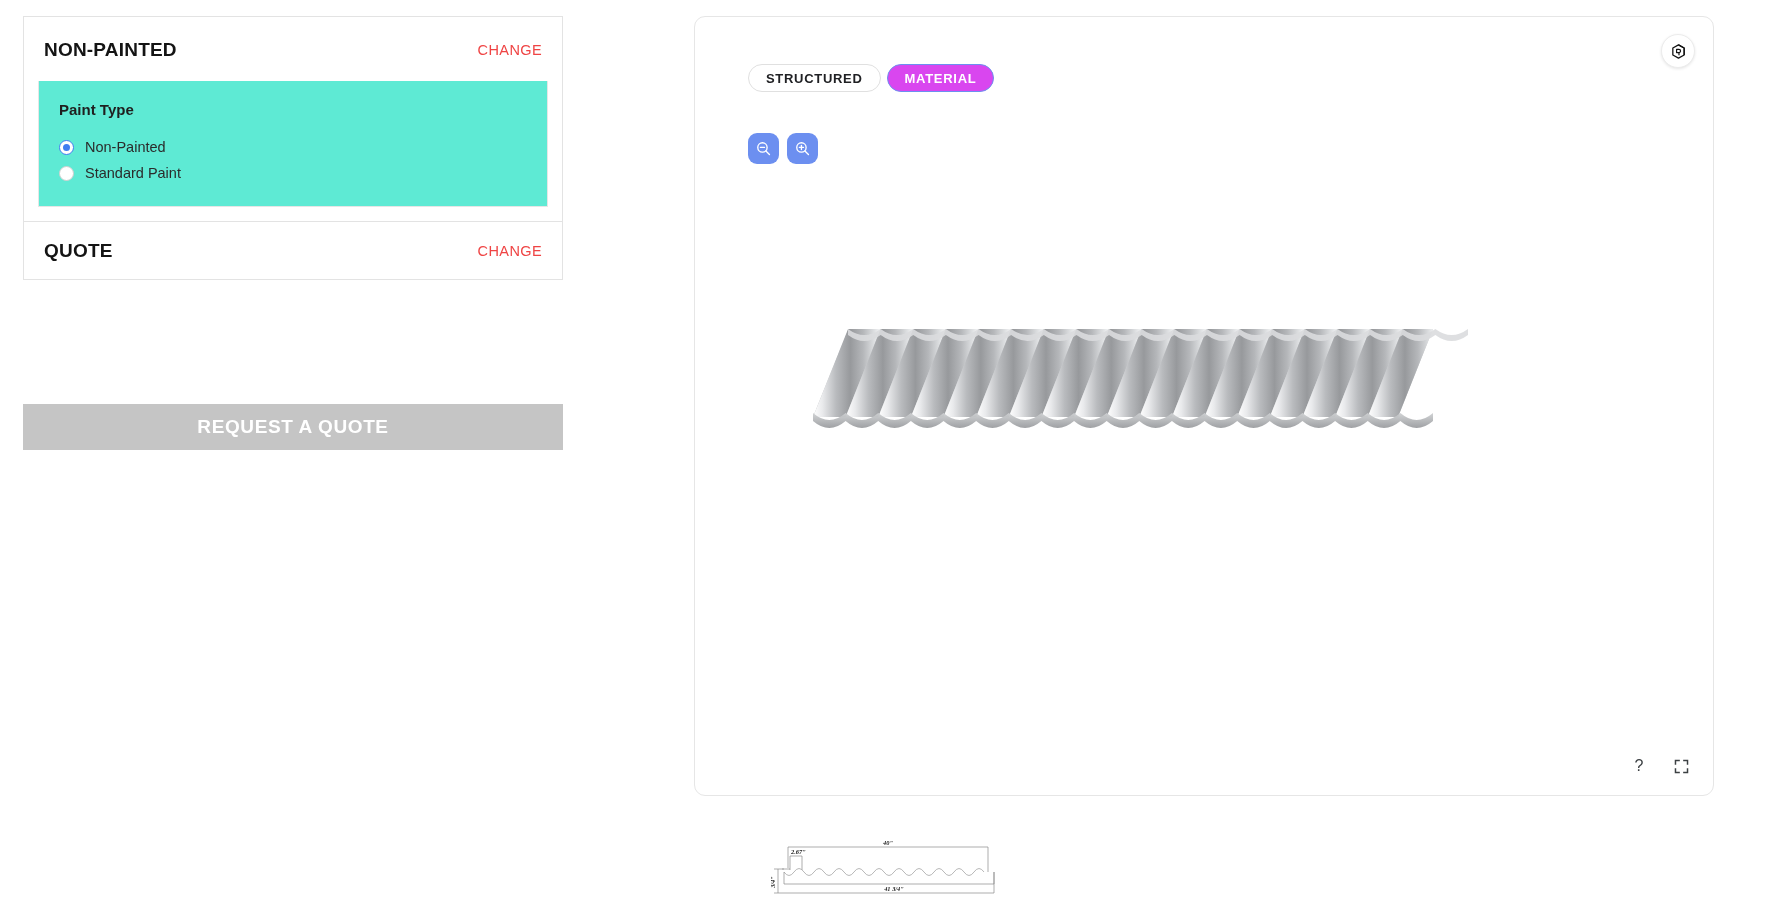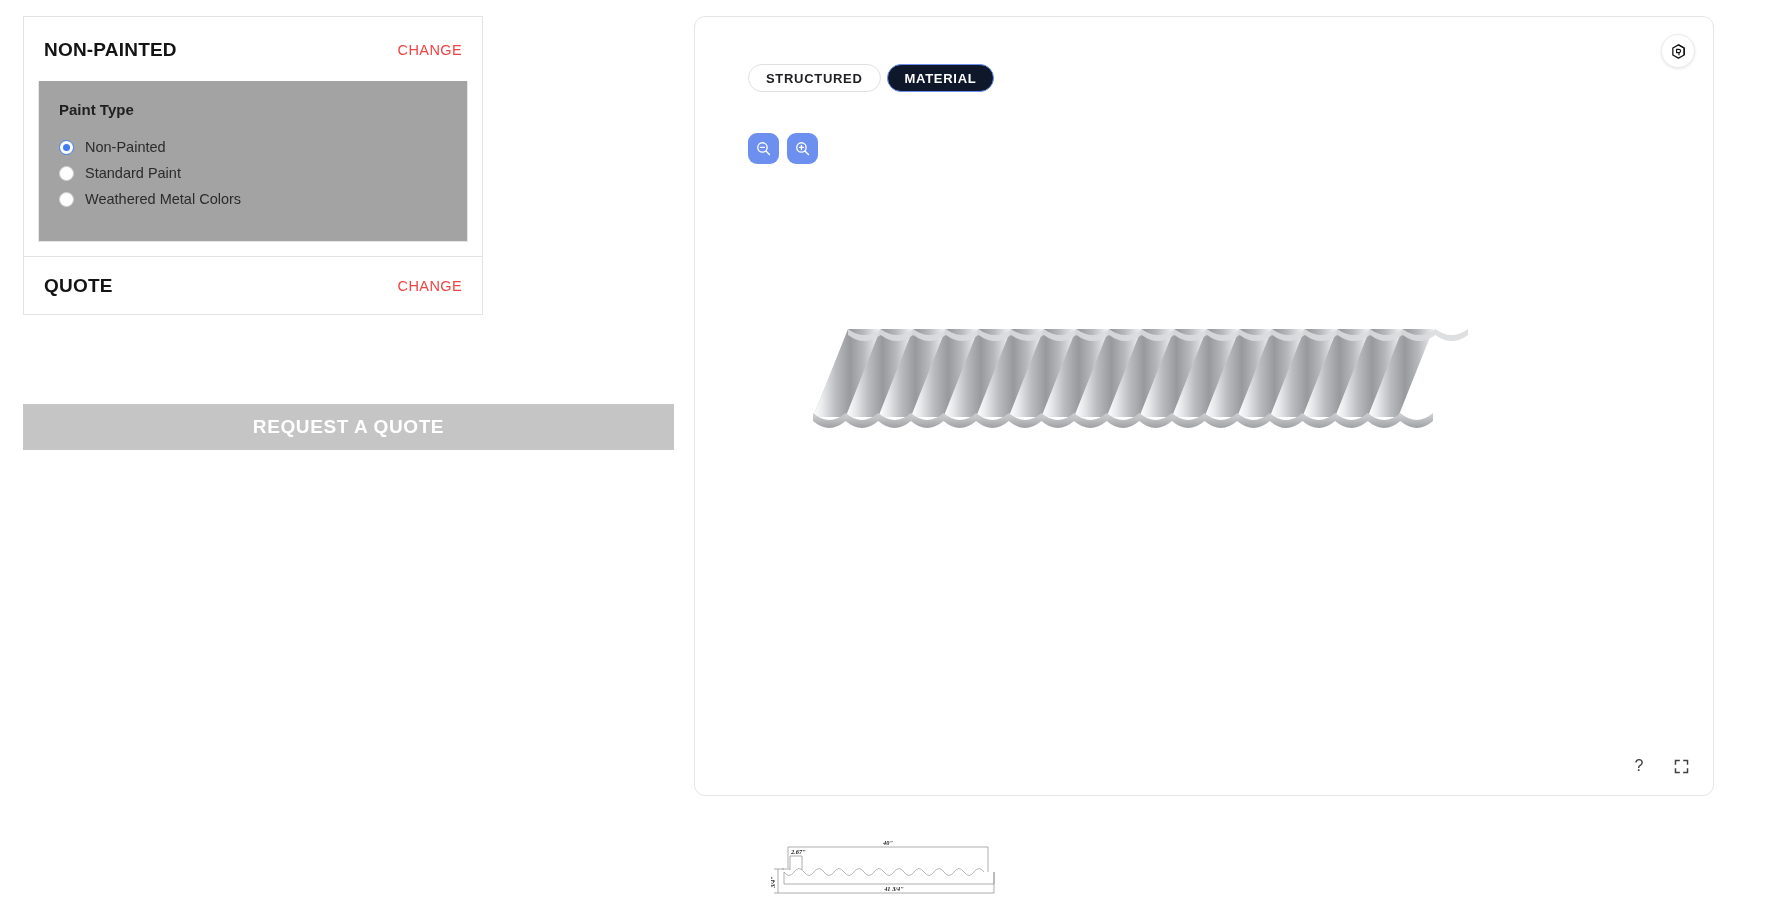--- a/index.html
+++ b/index.html
@@ -7,21 +7,21 @@
     margin: 0; padding: 0;
     width: 1787px; height: 908px;
     background: #ffffff;
     font-family: "Liberation Sans", sans-serif;
     overflow: hidden;
   }
   .page { position: relative; width: 1787px; height: 908px; background:#fff; }
 
   
   .config-col {
-    position: absolute; left: 23px; top: 16px; width: 460px;
+    position: absolute; left: 23px; top: 16px; width: 540px;
   }
   .card {
     background: #ffffff;
     border: 1px solid #e3e3e3;
     border-bottom: none;
   }
   .card-head {
     display: flex; align-items: center; justify-content: space-between;
     padding: 22px 20px 20px 20px;
   }
@@ -29,24 +29,24 @@
     font-size: 19px; font-weight: 700; color: #141414;
     letter-spacing: .2px;
   }
   .change-link {
     font-size: 14.5px; color: #ef4444; letter-spacing: .4px;
     cursor: pointer; background: none; border: none; padding: 0;
     font-family: "Liberation Sans", sans-serif;
   }
   .card-body { padding: 0 14px 14px 14px; }
   .option-box {
-    background: #a3a3a3;
+    background: #5eead4;
     border: 1px solid #e6e6e6;
     border-top: none;
-    padding: 16px 10px 29px 10px;
+    padding: 16px 10px 20px 10px;
   }
   .group-label {
     font-size: 15px; font-weight: 700; color: #1f1f1f;
     margin: 4px 0 16px 10px;
   }
   .radio-row {
     display: flex; align-items: center; gap: 11px;
     padding: 5px 0 5px 10px; cursor: pointer;
   }
   .radio {
@@ -64,21 +64,21 @@
   .card-bottom-border { border-bottom: 1px solid #e3e3e3; }
 
   .color-card {
     background:#fff; border:1px solid #e3e3e3; border-top: none;
     height: 58px; overflow: hidden;
   }
   .color-card .card-head { padding: 18px 20px 0 20px; }
 
   .quote-btn {
     position: absolute; left: 23px; top: 404px;
-    width: 651px; height: 46px;
+    width: 540px; height: 46px;
     background: #c5c5c5; border: none; color: #ffffff;
     font-size: 19px; font-weight: 700; letter-spacing: .6px;
     font-family: "Liberation Sans", sans-serif;
     display: flex; align-items: center; justify-content: center;
     cursor: pointer;
   }
 
   
   .viewer {
     position: absolute; left: 694px; top: 16px;
@@ -91,21 +91,21 @@
     position: absolute; left: 53px; top: 47px;
     display: flex; align-items: center; gap: 6px;
   }
   .pill {
     height: 28px; padding: 0 17px; border-radius: 14px;
     display: flex; align-items: center; justify-content: center;
     font-size: 13px; font-weight: 700; letter-spacing: .7px;
     cursor: pointer; white-space: nowrap;
   }
   .pill.inactive { background:#fff; color:#202124; border:1px solid #e0e0e0; }
-  .pill.active { background:#0f172a; color:#ffffff; border:1px solid #6c8ff0; }
+  .pill.active { background:#d946ef; color:#ffffff; border:1px solid #6c8ff0; }
 
   .zoom-row {
     position: absolute; left: 53px; top: 116px;
     display: flex; gap: 8px;
   }
   .zoom-btn {
     width: 31px; height: 31px; border-radius: 9px;
     background: #6c8ff0; border: none;
     display: flex; align-items: center; justify-content: center;
     cursor: pointer;
@@ -161,24 +161,20 @@
             <span class="radio checked"></span>
             <span class="radio-label">Non-Painted</span>
           </div>
 
           <div class="radio-row">
             <span class="radio"></span>
             <span class="radio-label">Standard Paint</span>
           </div>
 
 
-          <div class="radio-row">
-            <span class="radio"></span>
-            <span class="radio-label">Weathered Metal Colors</span>
-          </div>
         </div>
       </div>
       <div class="card-bottom-border"></div>
     </div>
 
     <div class="color-card">
       <div class="card-head">
         <div class="card-title">QUOTE</div>
         <button class="change-link">CHANGE</button>
       </div>

